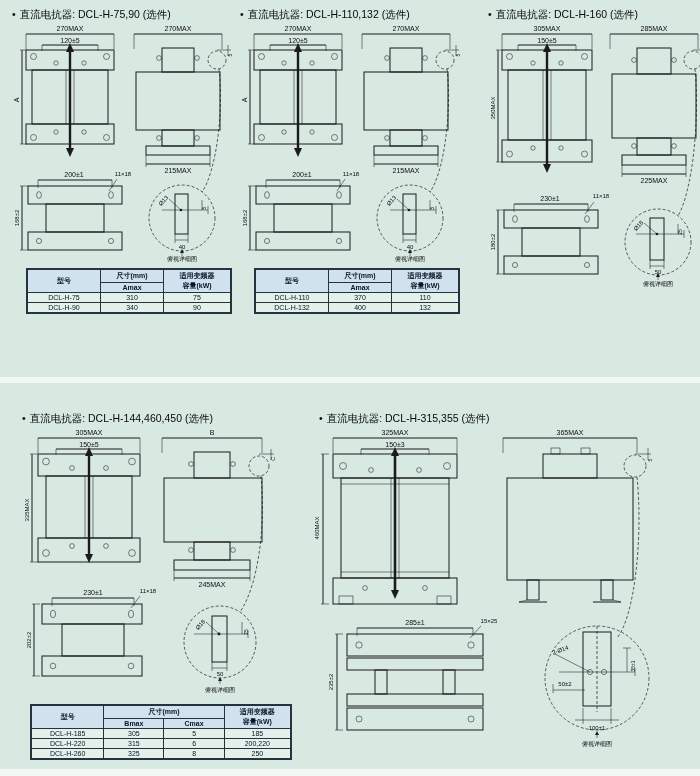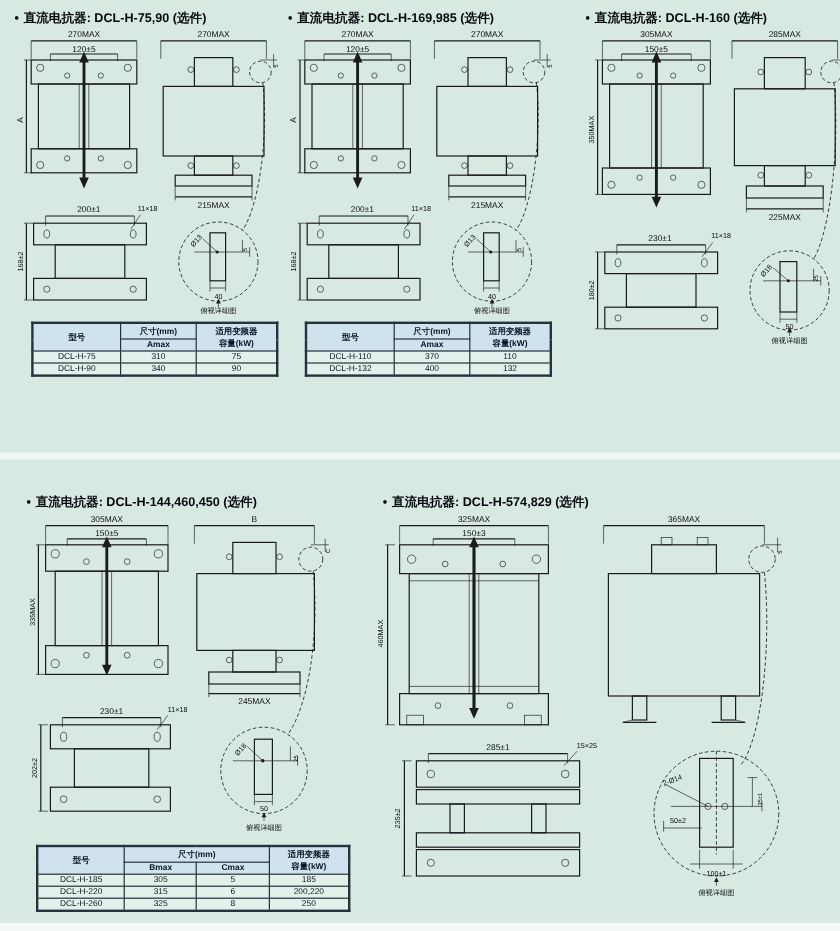--- a/index.html
+++ b/index.html
@@ -1,20 +1,20 @@
 <!DOCTYPE html>
 <html><head>
 <meta charset="utf-8">
 <style>
   html,body{margin:0;padding:0}
   body{width:700px;height:776px;position:relative;background:#d8e9e1;overflow:hidden;
        font-family:"Liberation Sans",sans-serif}
   .band{position:absolute;left:0;width:700px;background:#f2f8f4}
   .sec{position:absolute}
-  .sec-title{font-size:10.5px;font-weight:bold;color:#06080f;white-space:nowrap}
+  .sec-title{font-size:10.5px;font-weight:normal;color:#06080f;white-space:nowrap}
   .sec-title .blt{margin-right:4px}
   svg{display:block}
   .ln{stroke:#1b1b1f;stroke-width:1;fill:none}
   .tn{stroke:#1b1b1f;stroke-width:0.55;fill:none}
   .ds{stroke:#1b1b1f;stroke-width:0.7;fill:none;stroke-dasharray:3 2}
   .fl{fill:#1b1b1f;stroke:none}
   text{font-family:"Liberation Sans",sans-serif;fill:#0c0c12}
   .t{font-size:7px;text-anchor:middle}
   .t6{font-size:6px;text-anchor:middle}
   .t5{font-size:5px;text-anchor:middle}
@@ -143,21 +143,21 @@
     <tr>
           <td>DCL-H-90</td>
           <td>340</td>
           <td>90</td>
         </tr>
   </tbody>
     </table>
 </div>
 
 <div class="sec" id="s2" style="left:240px;top:8px;width:224px">
-  <div class="sec-title"><span class="blt">•</span><span>直流电抗器: DCL-H-169,985 (选件)</span></div>
+  <div class="sec-title"><span class="blt">•</span><span>直流电抗器: DCL-H-110,132 (选件)</span></div>
   <svg width="222" height="240" viewBox="0 0 222 240">
     <defs>
         <pattern id="hB" width="5" height="5" patternUnits="userSpaceOnUse" patternTransform="rotate(45)">
           <line x1="0" y1="0" x2="0" y2="5" stroke="#2a2a2e" stroke-width="1.6"></line>
         </pattern>
       </defs>
     <g>
       <line class="ln" x1="14" y1="12" x2="102" y2="12"></line>
         <line class="tn" x1="14" y1="12" x2="14" y2="27"></line>
         <line class="tn" x1="102" y1="12" x2="102" y2="27"></line>
@@ -501,21 +501,21 @@
           <td>DCL-H-260</td>
           <td>325</td>
           <td>8</td>
           <td>250</td>
         </tr>
   </tbody>
     </table>
 </div>
 
 <div class="sec" id="s5" style="left:305px;top:412px;width:392px">
-  <div class="sec-title" style="margin-left:14px"><span class="blt">•</span><span>直流电抗器: DCL-H-574,829 (选件)</span></div>
+  <div class="sec-title" style="margin-left:14px"><span class="blt">•</span><span>直流电抗器: DCL-H-315,355 (选件)</span></div>
   <svg width="390" height="330" viewBox="0 0 390 330">
     <defs>
         <pattern id="hE" width="5" height="5" patternUnits="userSpaceOnUse" patternTransform="rotate(45)">
           <line x1="0" y1="0" x2="0" y2="5" stroke="#2a2a2e" stroke-width="1.6"></line>
         </pattern>
       </defs>
     <g>
       <line class="ln" x1="28" y1="12" x2="152" y2="12"></line>
         <line class="tn" x1="28" y1="12" x2="28" y2="27"></line>
         <line class="tn" x1="152" y1="12" x2="152" y2="27"></line>

